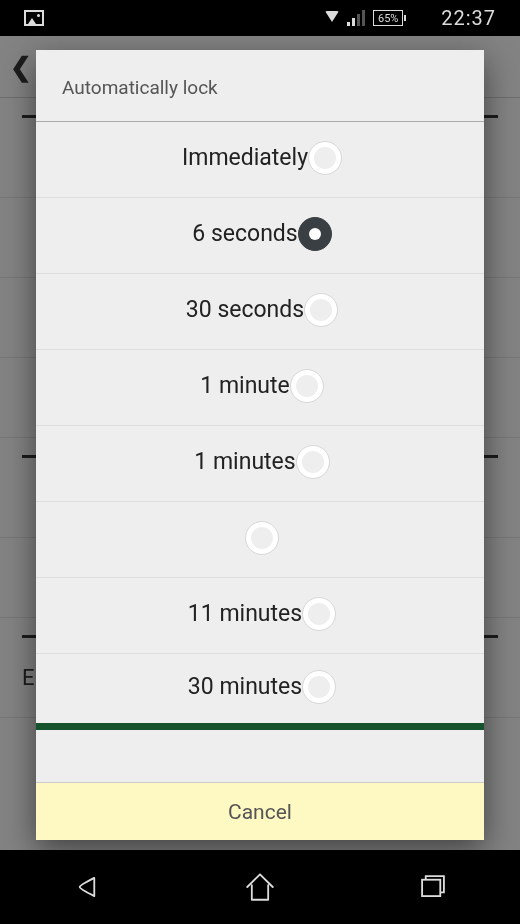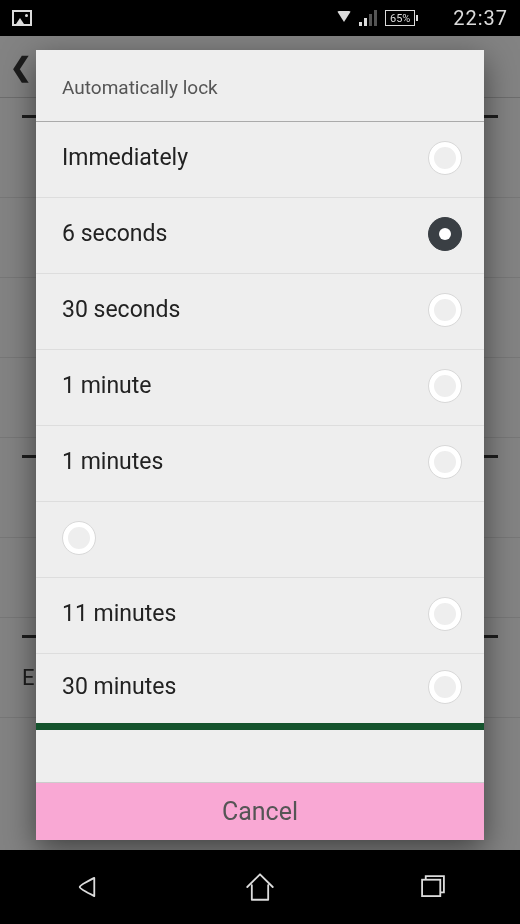--- a/index.html
+++ b/index.html
@@ -1,20 +1,20 @@
 <!DOCTYPE html>
 <html><head>
 <meta charset="utf-8">
 <style>
   * { margin: 0; padding: 0; box-sizing: border-box; font-family: Roboto, "Helvetica Neue", Arial, sans-serif; -webkit-font-smoothing: antialiased; }
   html, body { width: 520px; height: 924px; overflow: hidden; background: #444; }
   .screen { position: relative; width: 520px; height: 924px; background: #808080; }
 
   
-  .status-bar { position: absolute; top:0; left:0; right:0; height:36px; background:#000; color:#dcdcdc; display:flex; align-items:center; justify-content:space-between; padding:0 12px; font-size:18px; }
+  .status-bar { position: absolute; top:0; left:0; right:0; height:36px; background:#000; color:#dcdcdc; display:flex; align-items:center; justify-content:space-between; padding:0 24px; font-size:18px; }
   .status-left { display:flex; align-items:center; gap:6px; }
   .status-right { display:flex; align-items:center; gap:8px; }
   .pic-icon { width:20px; height:16px; border:2px solid #dcdcdc; position:relative; }
   .pic-icon:before { content:""; position:absolute; left:2px; bottom:0; border-left:4px solid transparent; border-right:4px solid transparent; border-bottom:6px solid #dcdcdc; }
   .pic-icon:after { content:""; position:absolute; right:2px; top:2px; width:3px; height:3px; background:#dcdcdc; border-radius:50%; }
   .wifi-icon { width:0; height:0; border-left:7px solid transparent; border-right:7px solid transparent; border-bottom:11px solid #dcdcdc; border-radius:2px; transform:rotate(180deg) translateY(2px); }
   .signal-icon { display:flex; align-items:flex-end; gap:2px; height:16px;}
   .signal-icon span { width:3px; background:#555; }
   .signal-icon span:nth-child(1){height:4px;background:#dcdcdc;}
   .signal-icon span:nth-child(2){height:8px;background:#dcdcdc;}
@@ -30,27 +30,27 @@
   .bg-header { height:62px; display:flex; align-items:center; padding:0 10px; color:#333; font-size:24px; gap:8px; border-bottom:1px solid #bbb;}
   .bg-back { font-size:26px; font-weight:bold; }
   .bg-row { height:80px; display:flex; align-items:center; padding:0 22px; color:#333; font-size:22px; border-bottom:1px solid #ccc; }
   .bg-section { height:20px; margin:0 22px; border-bottom:3px solid #333; }
   .scrim { position:absolute; top:36px; left:0; right:0; bottom:74px; background:rgba(0,0,0,0.10); }
 
   
   .dialog { position:absolute; top:50px; left:36px; right:36px; bottom:84px; background:#eeeeee; box-shadow:0 10px 30px rgba(0,0,0,0.5); display:flex; flex-direction:column; }
   .dialog-title { padding:26px 26px 22px 26px; font-size:19px; color:#555; font-weight:400; border-bottom:1px solid #aaa;}
   .options { flex:1; overflow:hidden; }
-  .option { display:flex; align-items:center; justify-content:space-between; height:76px; padding:0 22px 4px 26px; border-bottom:1px solid #ddd; }
+  .option { display:flex; align-items:center; justify-content:center; height:76px; padding:0 22px 4px 26px; border-bottom:1px solid #ddd; }
   .option:last-child { border-bottom:7px solid #14532d; }
   .option-label { font-size:23px; color:#222; font-weight:400; }
   .radio { width:34px; height:34px; border-radius:50%; background:#fff; border:1px solid #d8d8d8; box-shadow: inset 0 0 0 5px #fff, inset 0 0 0 20px #eee; position:relative; }
   .radio.selected { background:#3a3f44; box-shadow:none; border:1px solid #3a3f44; }
   .radio.selected:after { content:""; position:absolute; top:50%; left:50%; width:12px; height:12px; background:#fff; border-radius:50%; transform:translate(-50%,-50%); }
-  .dialog-footer { height:58px; display:flex; align-items:center; justify-content:center; color:#555; font-size:25px; border-top:1px solid #ccc; background:#f9a8d4;margin-top:24px; }
+  .dialog-footer { height:58px; display:flex; align-items:center; justify-content:center; color:#555; font-size:21px; border-top:1px solid #ccc; background:#fef9c3;margin-top:24px; }
 
   
   .nav-bar { position:absolute; bottom:0; left:0; right:0; height:74px; background:#000; display:flex; align-items:center; justify-content:space-around; }
   .nav-btn { width:44px; height:44px; display:flex; align-items:center; justify-content:center; }
   .nav-btn svg { stroke:#dcdcdc; fill:none; stroke-width:2; }
 </style>
 </head>
 <body>
 
 <div class="screen">

